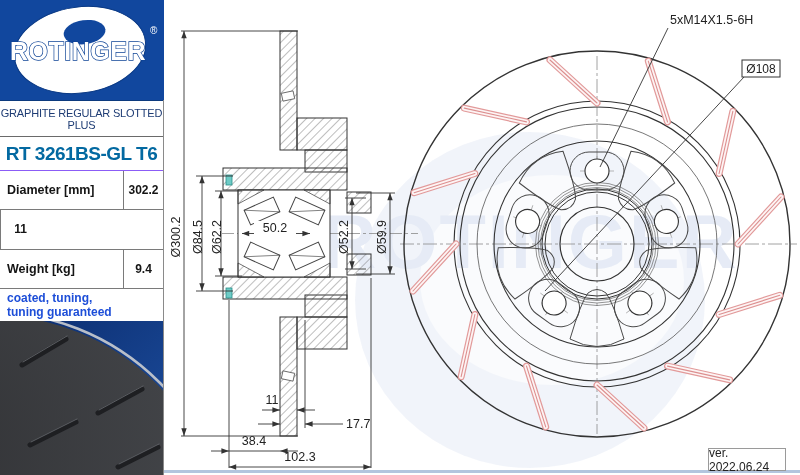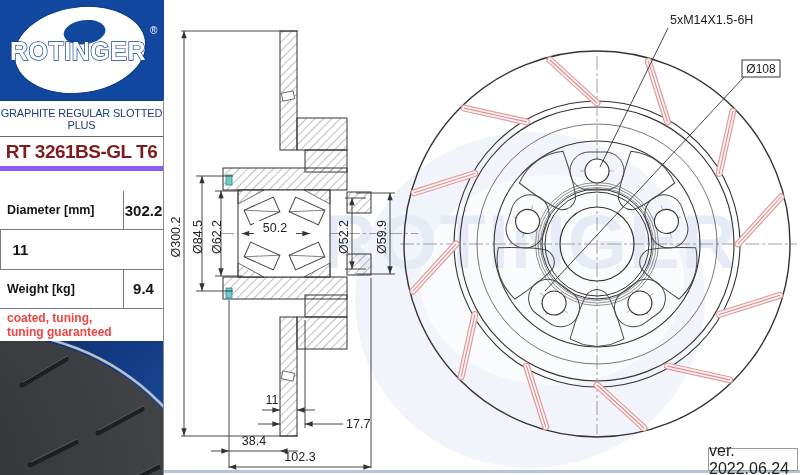--- a/index.html
+++ b/index.html
@@ -7,36 +7,36 @@
   #stage{position:relative;width:800px;height:475px;background:#ffffff;overflow:hidden;
          font-family:"Liberation Sans", sans-serif;}
   
   .panel{position:absolute;left:0;top:0;width:164px;height:475px;background:#fff;
          border-right:1px solid #8a8a8a;display:flex;flex-direction:column;z-index:5;}
   .logo-block{height:100px;flex:none;}
   .tagline{height:37px;flex:none;display:flex;align-items:center;justify-content:center;
            border-bottom:1px solid #6a6a6a;border-top:1px solid #0c3a7e;
            font-size:11px;font-weight:400;color:#1e3c74;letter-spacing:-0.2px;text-align:center;}
   .pn{height:34px;flex:none;display:flex;align-items:center;justify-content:center;
-      border-bottom:5px solid #8b5cf6;font-size:19px;font-weight:800;color:#7f1d1d;letter-spacing:-0.5px;}
-  .spec-table{height:118px;flex:none;display:flex;flex-direction:column;margin-top:20px;}
+      border-bottom:1px solid #8b5cf6;font-size:19px;font-weight:800;color:#0369a1;letter-spacing:-0.5px;}
+  .spec-table{height:118px;flex:none;display:flex;flex-direction:column;}
   .srow{flex:1;display:flex;border-bottom:1px solid #7a7a7a;align-items:stretch;}
   .slabel{flex:1;display:flex;align-items:center;padding-left:7px;
           font-size:12.5px;font-weight:700;color:#151515;}
   .sval{width:40px;flex:none;border-left:1px solid #7a7a7a;display:flex;align-items:center;
-        justify-content:center;font-size:15px;font-weight:700;color:#151515;}
-  .note{height:32px;flex:none;padding:2px 0 0 7px;font-size:12px;font-weight:600;color:#ef4444;line-height:14px;}
+        justify-content:center;font-size:12px;font-weight:700;color:#151515;}
+  .note{height:32px;flex:none;padding:2px 0 0 7px;font-size:12px;font-weight:600;color:#1d4ed8;line-height:14px;}
   .photo{height:154px;flex:none;overflow:hidden;position:relative;}
   
   .draw-svg{position:absolute;left:0;top:0;z-index:1;}
   
   .bottom-line{position:absolute;left:164px;right:0;top:470px;height:3px;background:#b3c5de;z-index:2;}
-  .ver-box{position:absolute;left:708px;top:448px;width:90px;height:23px;background:#fff;
+  .ver-box{position:absolute;left:708px;top:448px;width:78px;height:23px;background:#fff;
            border:1px solid #9a9a9a;display:flex;align-items:center;justify-content:center;
-           font-size:16px;color:#222;z-index:6;}
+           font-size:12px;color:#222;z-index:6;}
   text{font-family:"Liberation Sans", sans-serif;}
 </style>
 </head>
 <body>
 
 <div id="stage">
 
   <svg class="draw-svg" width="800" height="475" viewBox="0 0 800 475">
     <defs>
       <pattern id="h" patternUnits="userSpaceOnUse" width="6" height="6" patternTransform="rotate(45)">

